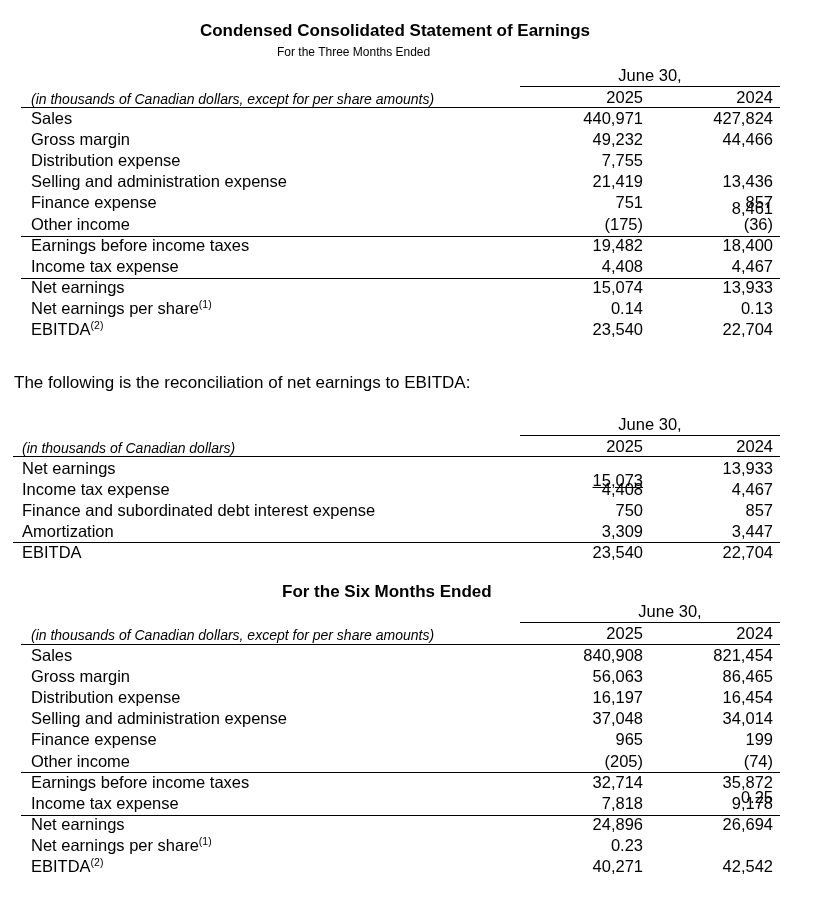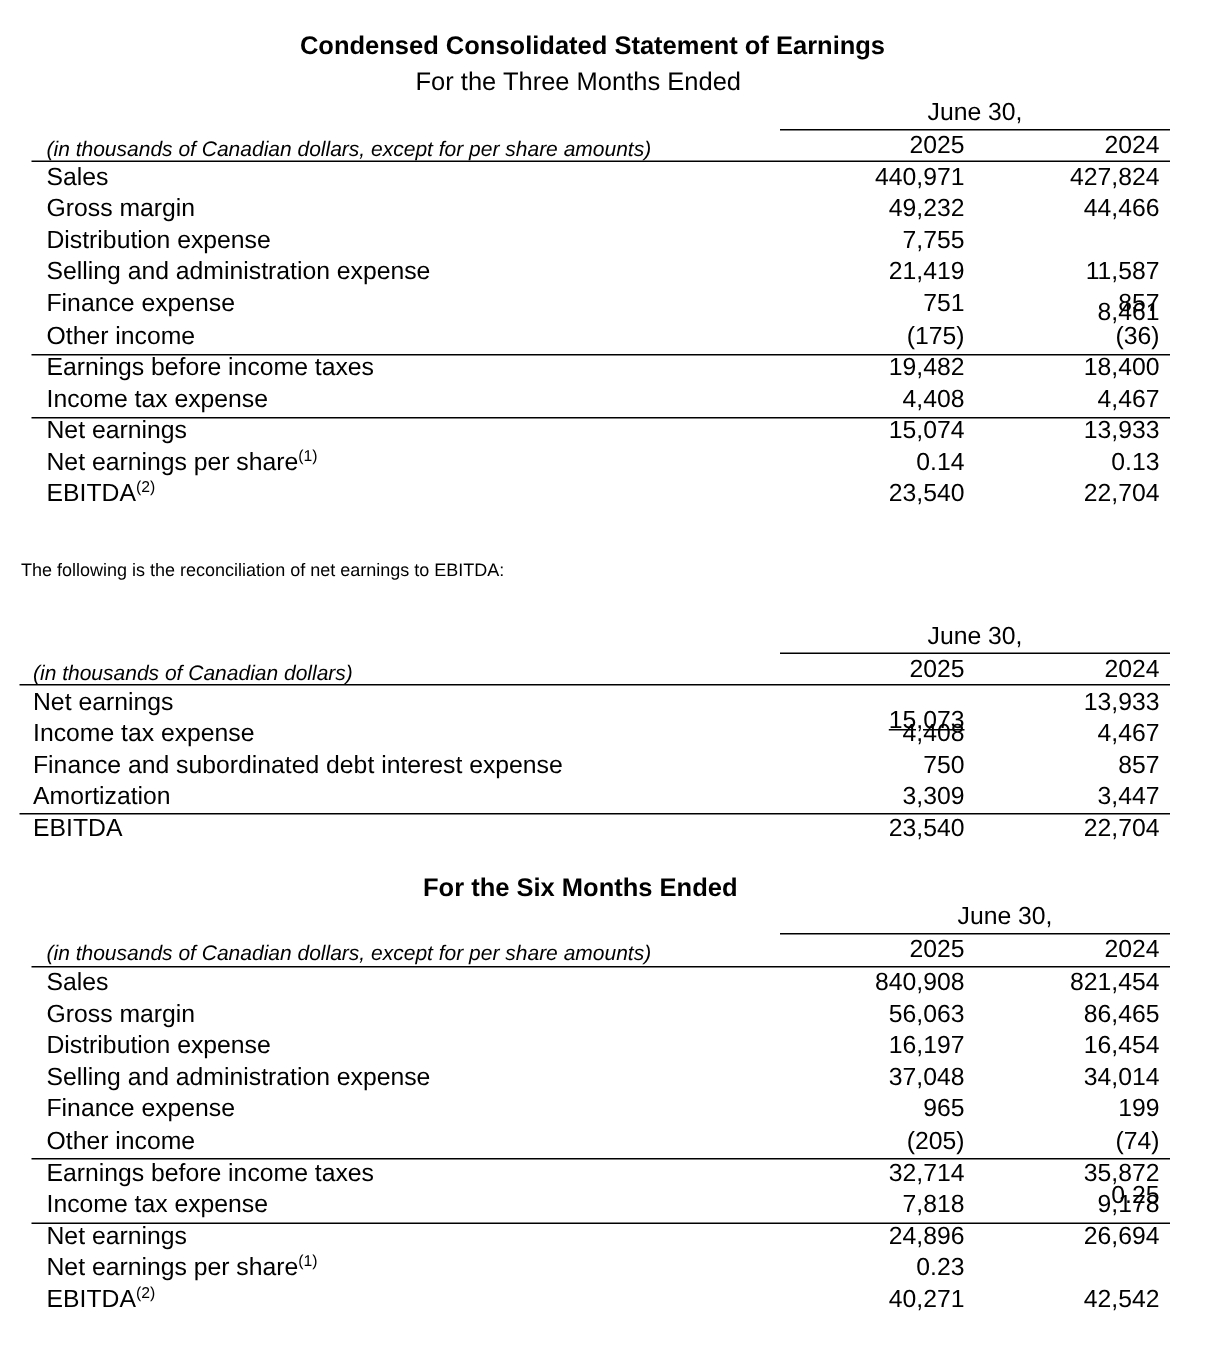--- a/index.html
+++ b/index.html
@@ -2,23 +2,23 @@
 <html><head>
 <meta charset="utf-8">
 <style>
   html, body { margin: 0; padding: 0; background: #ffffff; }
   body {
     width: 817px; height: 900px; position: relative; overflow: hidden;
     font-family: "Liberation Sans", sans-serif; color: #000;
   }
   .abs { position: absolute; white-space: nowrap; }
   .title { font-weight: bold; font-size: 17px; margin-top: 18px; }
-  .subtitle { font-size: 17px; }
+  .subtitle { font-size: 12px; }
   .subtitle-bold { font-size: 17px; font-weight: bold; }
-  .para { font-size: 12px; }
+  .para { font-size: 17px; }
   .hdr-date { font-size: 16.5px; }
   .units { font-style: italic; font-size: 14px; }
   .yr { font-size: 16.5px; text-align: right; }
   .row-label { font-size: 16.5px; }
   .num { font-size: 16.5px; text-align: right; }
   .line { position: absolute; height: 0; border-top: 1.3px solid #000; }
   sup { font-size: 10.5px; vertical-align: 6px; line-height: 0; }
   .row { position: absolute; height: 21px; line-height: 21px; }
 </style>
 </head>
@@ -47,21 +47,21 @@
         <div class="row num" style="left:670px; width:103px; top:129.1px;">44,466</div>
       </div>
       <div>
         <div class="row row-label" style="left:31px; top:150.2px;"><span>Distribution expense</span><sup></sup></div>
         <div class="row num" style="left:540px; width:103px; top:150.2px;">7,755</div>
         <div class="row num" style="left:670px; width:103px; top:150.2px;margin-top:48px;">8,461</div>
       </div>
       <div>
         <div class="row row-label" style="left:31px; top:171.3px;"><span>Selling and administration expense</span><sup></sup></div>
         <div class="row num" style="left:540px; width:103px; top:171.3px;">21,419</div>
-        <div class="row num" style="left:670px; width:103px; top:171.3px;">11,587</div>
+        <div class="row num" style="left:670px; width:103px; top:171.3px;">13,436</div>
       </div>
       <div>
         <div class="row row-label" style="left:31px; top:192.4px;"><span>Finance expense</span><sup></sup></div>
         <div class="row num" style="left:540px; width:103px; top:192.4px;">751</div>
         <div class="row num" style="left:670px; width:103px; top:192.4px;">857</div>
       </div>
       <div>
         <div class="row row-label" style="left:31px; top:213.5px;"><span>Other income</span><sup></sup></div>
         <div class="row num" style="left:540px; width:103px; top:213.5px;">(175)</div>
         <div class="row num" style="left:670px; width:103px; top:213.5px;">(36)</div>

